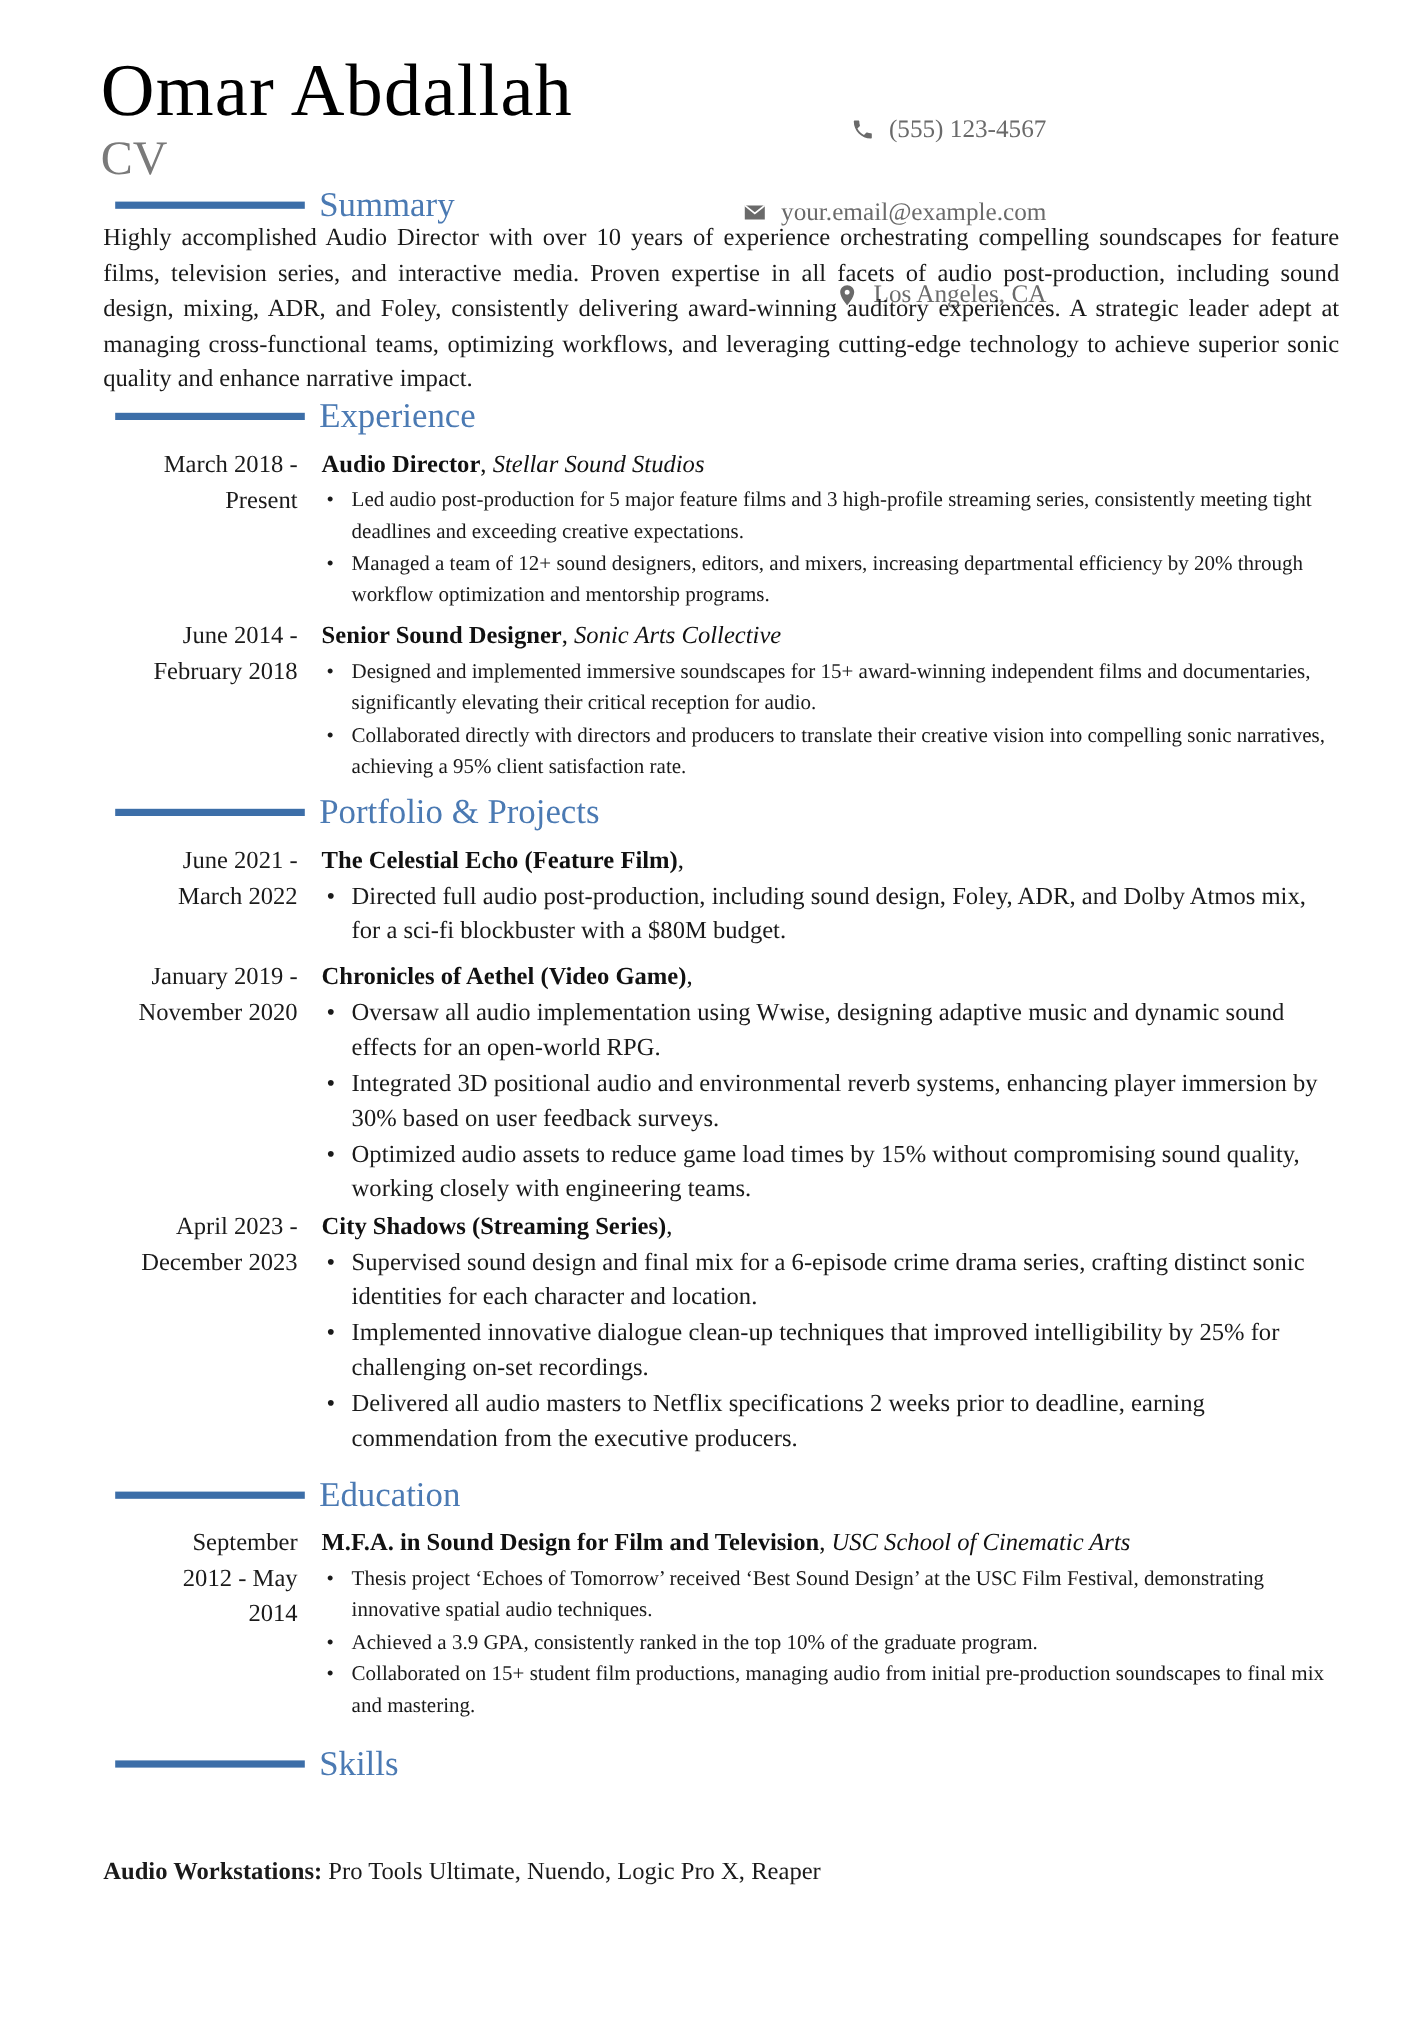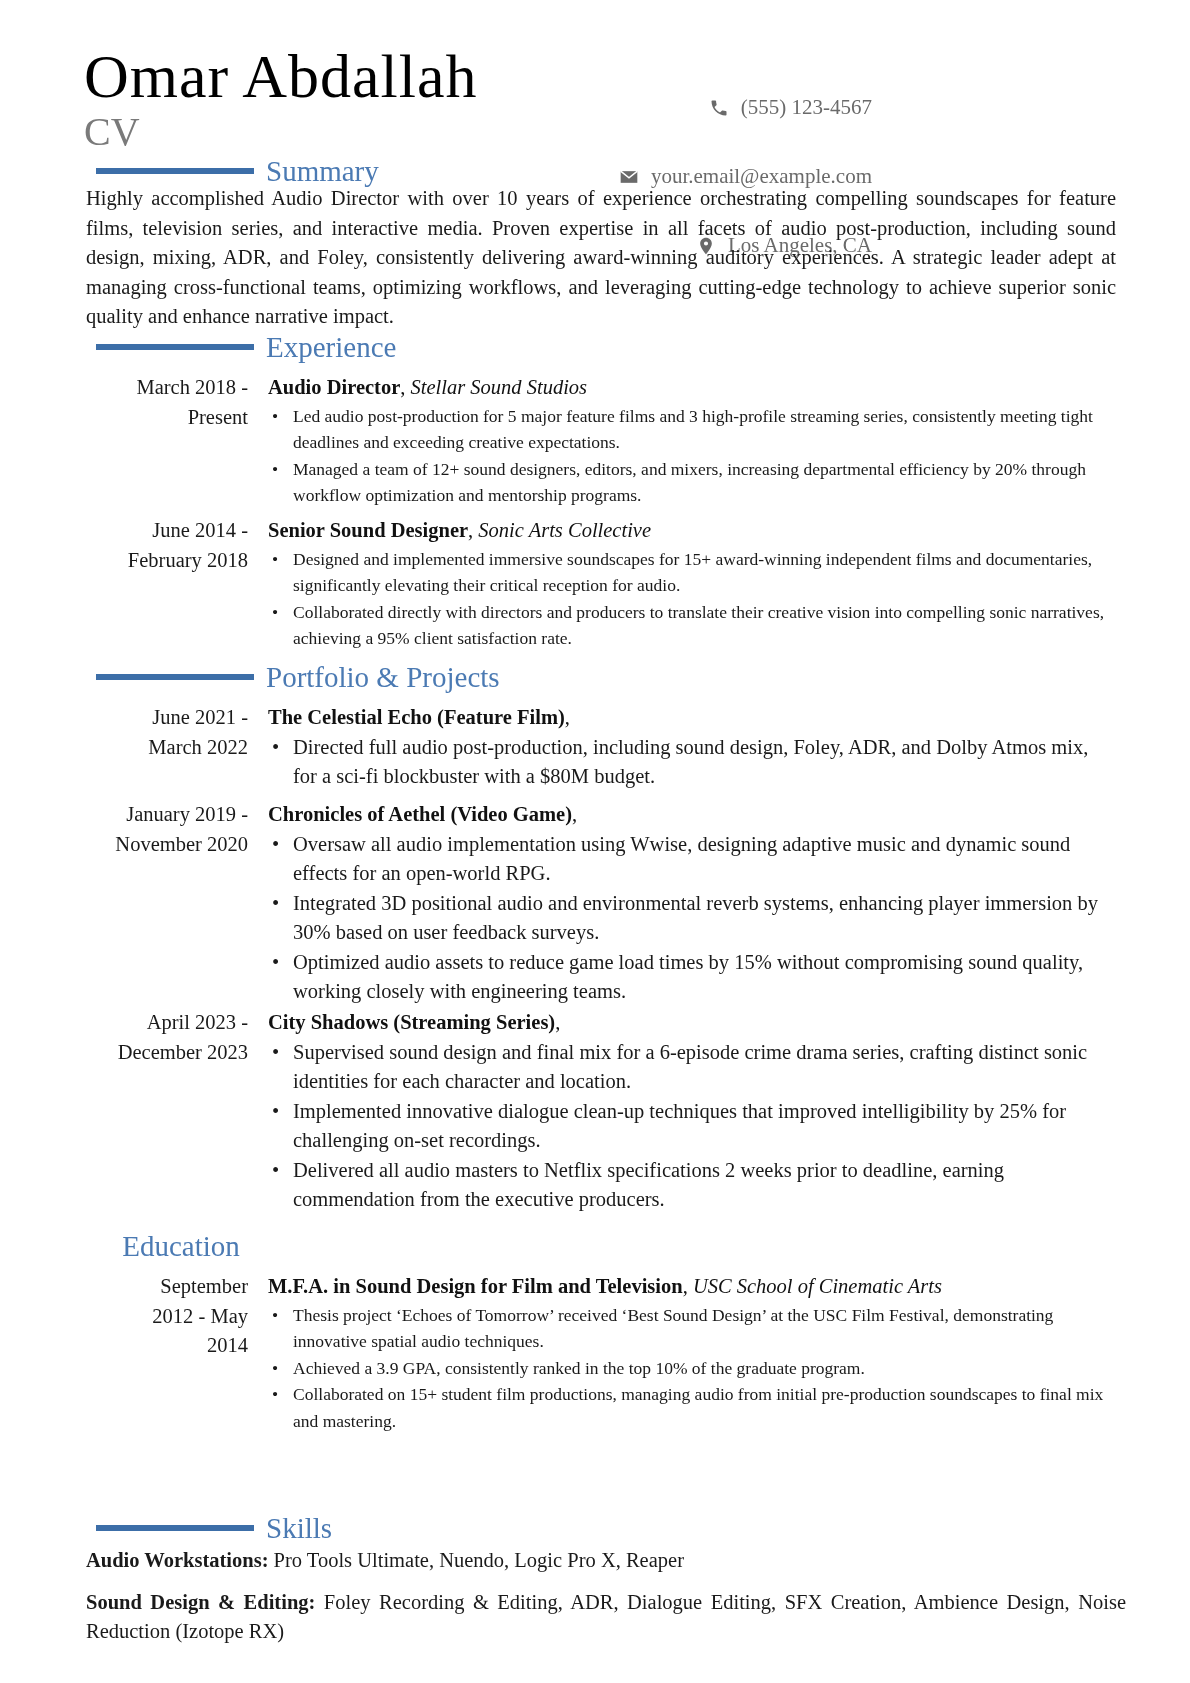--- a/index.html
+++ b/index.html
@@ -186,44 +186,43 @@
     <div class="entry-body">
       <div class="entry-title"><b>City Shadows (Streaming Series)</b>,</div>
       <ul class="bullets large">
         <li>Supervised sound design and final mix for a 6-episode crime drama series, crafting distinct sonic identities for each character and location.</li>
         <li>Implemented innovative dialogue clean-up techniques that improved intelligibility by 25% for challenging on-set recordings.</li>
         <li>Delivered all audio masters to Netflix specifications 2 weeks prior to deadline, earning commendation from the executive producers.</li>
       </ul>
     </div>
   </div>
 
-  <div class="section-head" style="top:1229px;flex-direction:column;">
+  <div class="section-head" style="top:1229px;">
     <div class="section-bar"></div>
     <div class="section-title">Education</div>
   </div>
 
   <div class="entry" style="top:1272px;">
     <div class="entry-date">
       <div>September</div>
       <div>2012 - May</div>
       <div>2014</div>
     </div>
     <div class="entry-body">
       <div class="entry-title"><b>M.F.A. in Sound Design for Film and Television</b>, <i>USC School of Cinematic Arts</i></div>
       <ul class="bullets small">
         <li>Thesis project ‘Echoes of Tomorrow’ received ‘Best Sound Design’ at the USC Film Festival, demonstrating innovative spatial audio techniques.</li>
         <li>Achieved a 3.9 GPA, consistently ranked in the top 10% of the graduate program.</li>
         <li>Collaborated on 15+ student film productions, managing audio from initial pre-production soundscapes to final mix and mastering.</li>
       </ul>
     </div>
   </div>
 
-  <div class="section-head" style="top:1511px;">
+  <div class="section-head" style="top:1453px;">
     <div class="section-bar"></div>
     <div class="section-title">Skills</div>
   </div>
 
   <div class="skills body-text" style="top:1500px;">
     <p style="margin-bottom:12px;"><b>Audio Workstations:</b> <span>Pro Tools Ultimate, Nuendo, Logic Pro X, Reaper</span></p>
-    <p style="text-align:justify;"><b>Sound Design &amp; Editing:</b> <span>Foley Recording &amp; Editing, ADR, Dialogue Editing, SFX Creation, Ambience Design, Noise Reduction (Izotope RX)</span></p>
   </div>
 
 </div>
 
 </body></html>

